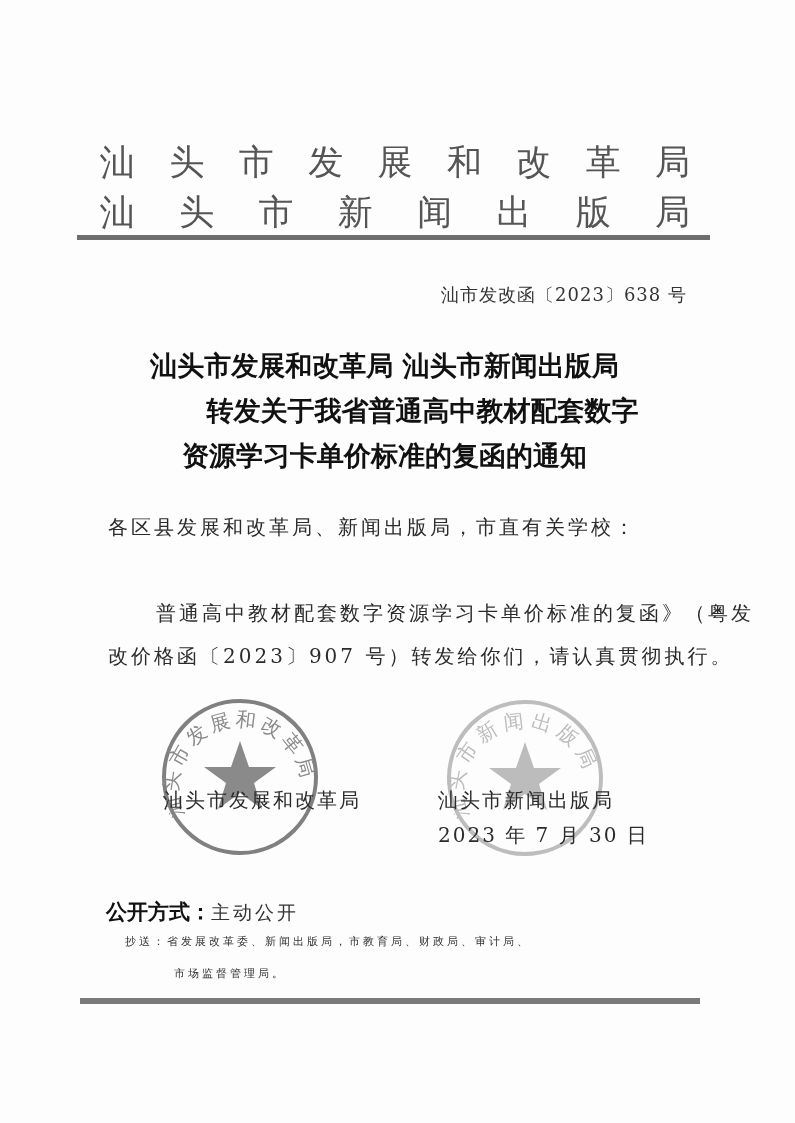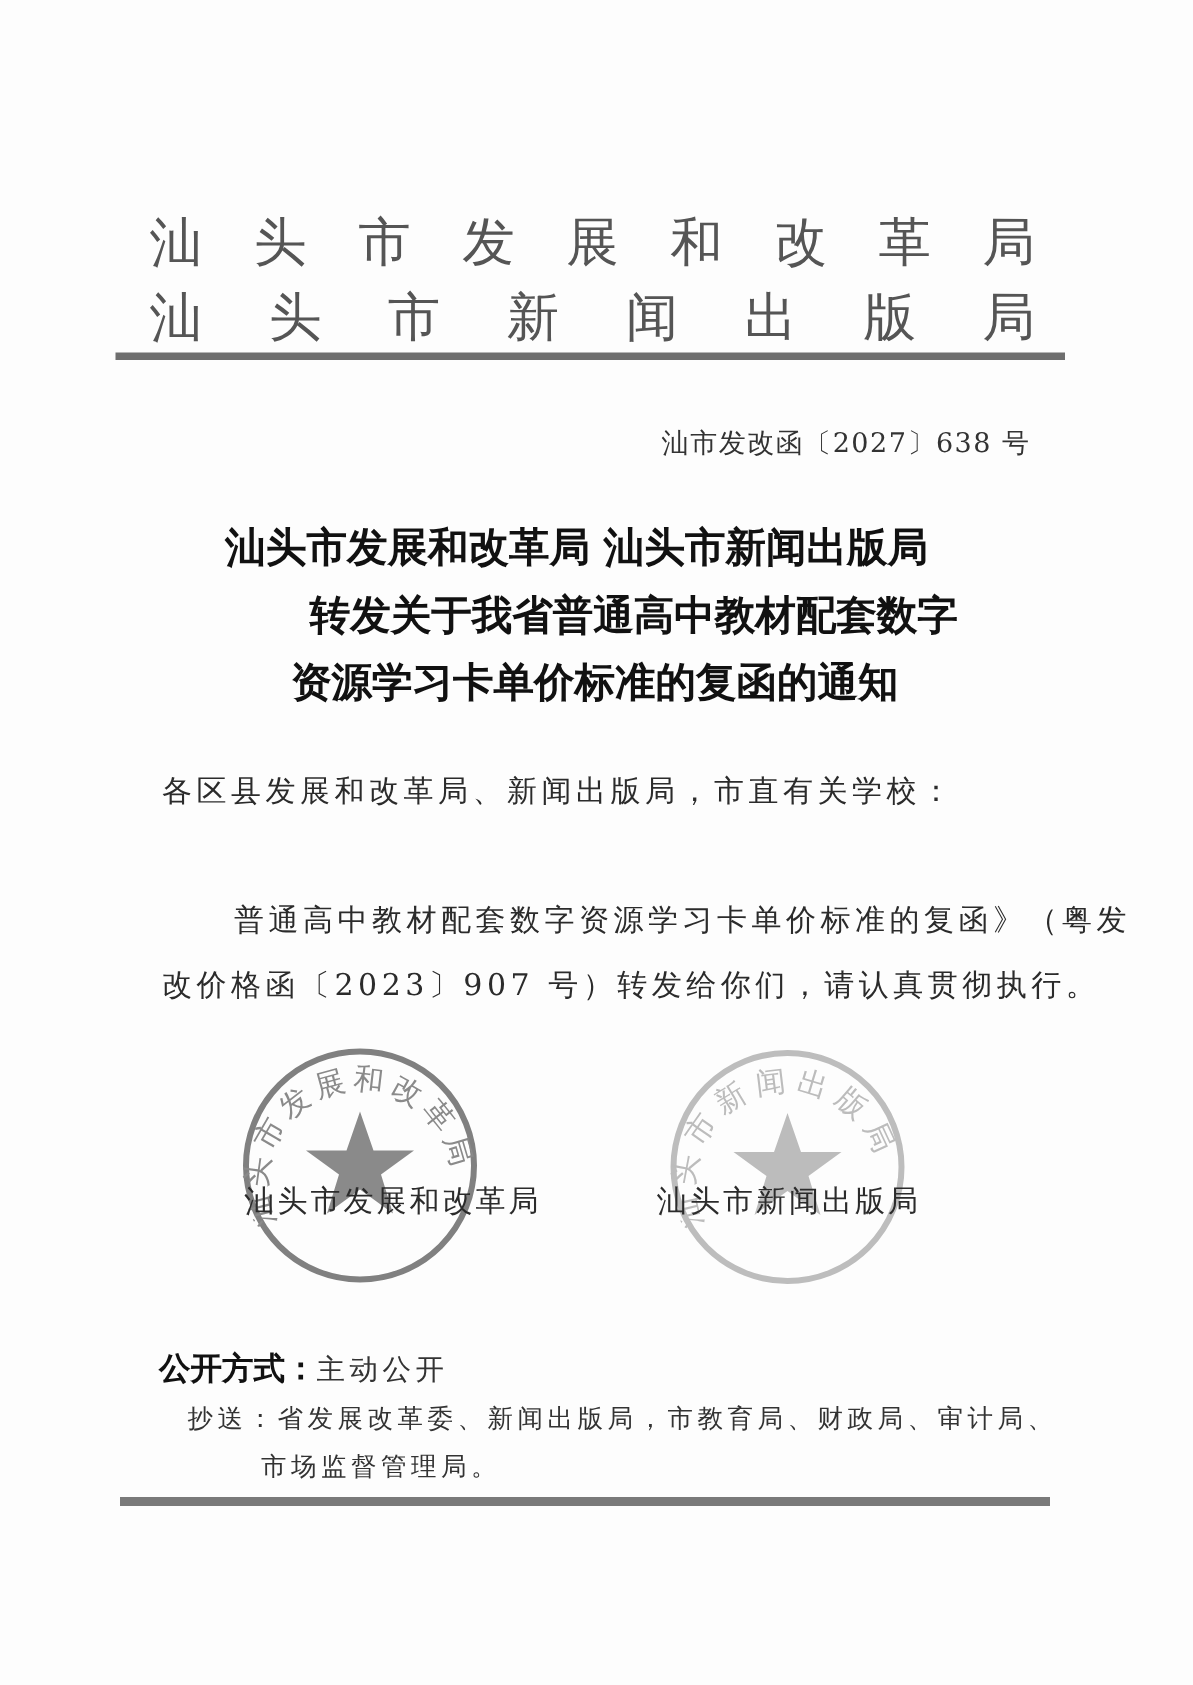--- a/index.html
+++ b/index.html
@@ -40,21 +40,21 @@
 
   
   .stamp { position: absolute; border-radius: 50%; }
 
   
   .sig { position: absolute; font-size: 20px; color: #2b2b2b; letter-spacing: 2px; white-space: nowrap; }
 
   
   .disc-label { font-family: "DejaVu Sans", "Liberation Sans", sans-serif; font-weight: bold; font-size: 21px; color: #111; }
   .disc-val { font-size: 19px; color: #333; letter-spacing: 3px; }
-  .cc { font-size: 17px; color: #333; letter-spacing: 3px; }
+  .cc { font-size: 11px; color: #333; letter-spacing: 3px; }
 
   .foot-line {
     position: absolute; left: 80px; top: 998px; width: 620px; height: 6px;
     background: #7a7a7a;
   }
 </style>
 </head>
 <body>
 
 <div class="page">
@@ -75,25 +75,25 @@
     <span>头</span>
     <span>市</span>
     <span>新</span>
     <span>闻</span>
     <span>出</span>
     <span>版</span>
     <span>局</span>
   </div>
   <div class="mast-line"></div>
 
-  <div class="abs docnum">汕市发改函〔2027〕638 号</div>
+  <div class="abs docnum">汕市发改函〔2023〕638 号</div>
 
   <div class="title-line" style="top:350px;">汕头市发展和改革局 汕头市新闻出版局</div>
   <div class="title-line" style="top:395px;padding-left:38px;">转发关于我省普通高中教材配套数字</div>
-  <div class="title-line" style="top:440px;margin-left:12px;">资源学习卡单价标准的复函的通知</div>
+  <div class="title-line" style="top:440px;">资源学习卡单价标准的复函的通知</div>
 
   <svg class="stamp" style="left:160px; top:697px;" width="160" height="160" viewBox="0 0 160 160">
     <circle cx="80" cy="80" r="76" fill="none" stroke="#808080" stroke-width="4"></circle>
     <polygon points="80,44 89,70 116,70 94,86 102,112 80,96 58,112 66,86 44,70 71,70" fill="#8a8a8a"></polygon>
     <defs>
         <path id="arc1" d="M 24,118 A 62,62 0 1,1 136,118"></path>
       </defs>
     <text font-size="20" fill="#8a8a8a" font-family="DejaVu Serif, serif" letter-spacing="4">
       <textPath href="#arc1">汕头市发展和改革局</textPath>
     </text>
@@ -108,20 +108,21 @@
       <textPath href="#arc2">汕头市新闻出版局</textPath>
     </text>
   </svg>
 
   <div class="body-line" style="left:108px; top:514px;">各区县发展和改革局、新闻出版局，市直有关学校：</div>
   <div class="body-line" style="left:108px; top:600px;margin-left:48px;">普通高中教材配套数字资源学习卡单价标准的复函》（粤发</div>
   <div class="body-line" style="left:108px; top:643px;">改价格函〔2023〕907 号）转发给你们，请认真贯彻执行。</div>
 
   <div class="sig" style="left:163px; top:787px;">汕头市发展和改革局</div>
   <div class="sig" style="left:438px; top:787px;">汕头市新闻出版局</div>
+  <div class="sig" style="left:438px; top:822px;">2023 年 7 月 30 日</div>
 
   <div class="abs" style="left:106px; top:898px;">
     <span class="disc-label">公开方式：</span><span class="disc-val">主动公开</span>
   </div>
 
   <div class="abs cc" style="left:125px; top:934px;">
     <span>抄送：</span><span>省发展改革委、新闻出版局，市教育局、财政局、审计局、</span>
   </div>
   <div class="abs cc" style="left:174px; top:966px;">市场监督管理局。</div>
 

